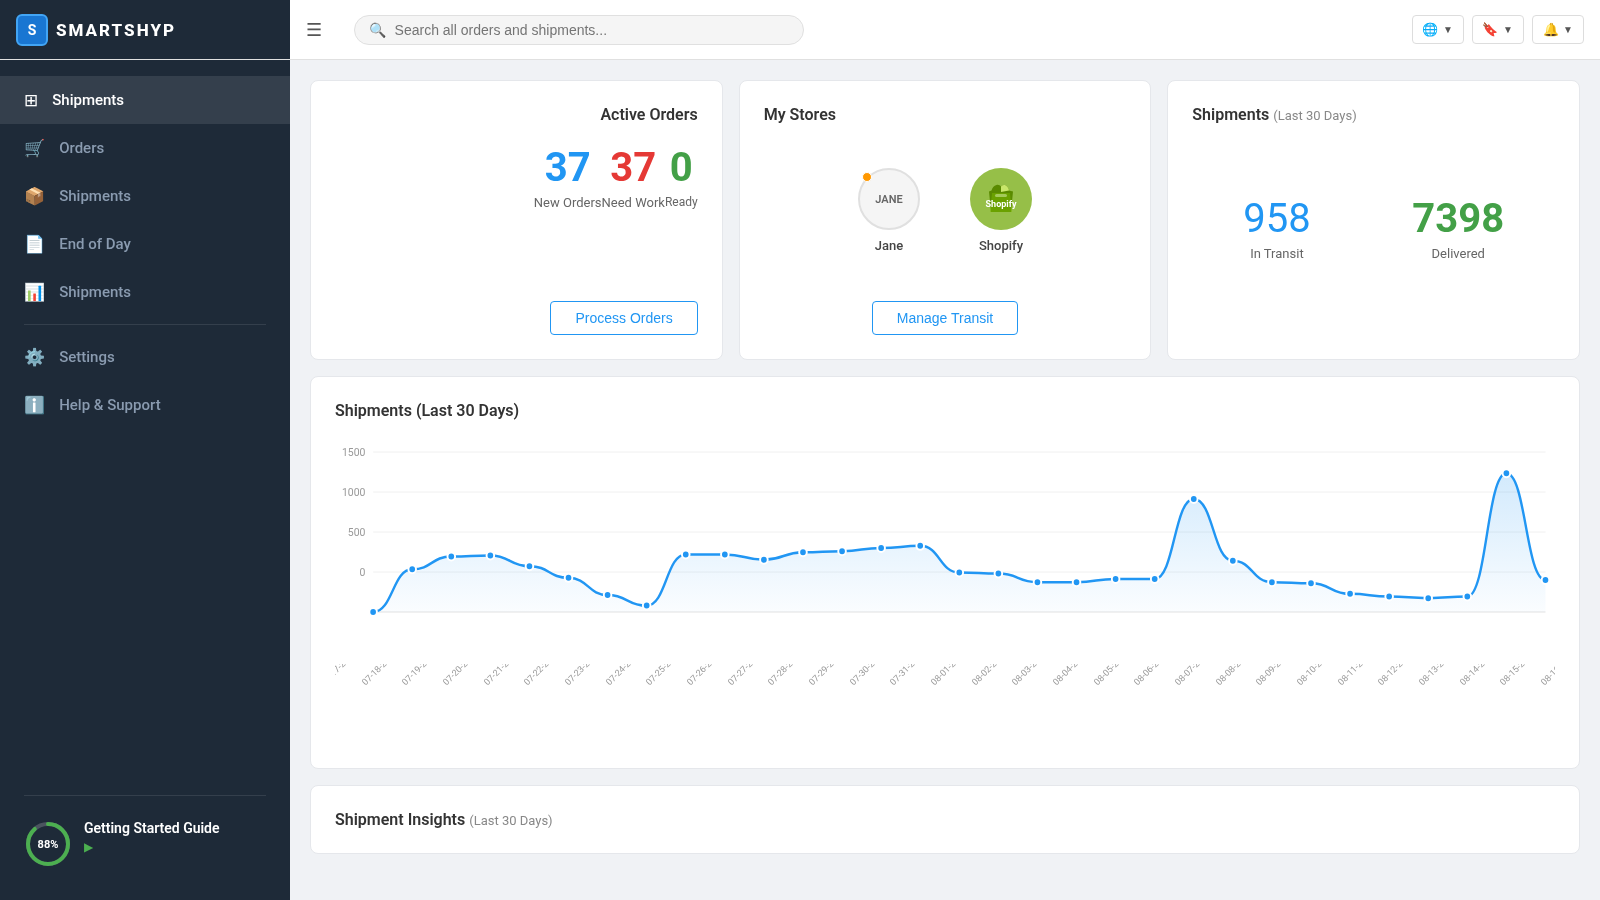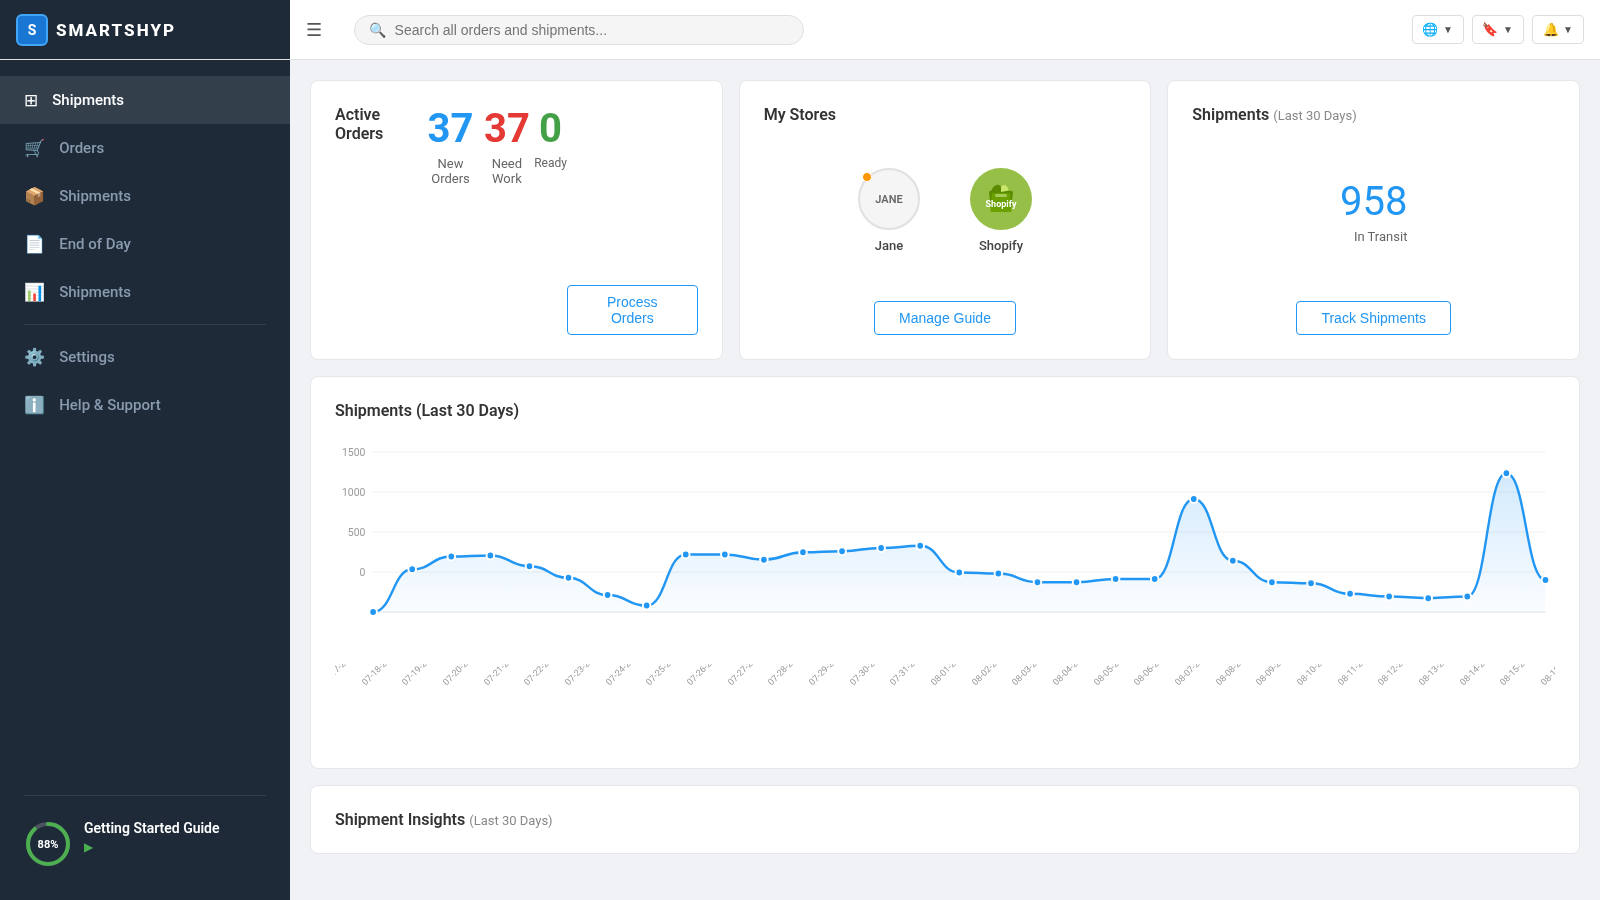--- a/index.html
+++ b/index.html
@@ -107,21 +107,21 @@
           <div style="color:#fff; font-size:14px; font-weight:600;">Getting Started Guide</div>
           <span style="color:#4caf50; font-size:12px;">▶</span>
         </div>
       </div>
     </div>
 
     <div style="flex:1; overflow-y:auto; padding:20px; display:flex; flex-direction:column; gap:16px; background:#f0f2f5;">
 
       <div style="display:flex; gap:16px;">
 
-        <div style="background:#fff; border-radius:8px; border:1px solid #e5e7eb; padding:24px; flex:1; display:flex; flex-direction:row;">
+        <div style="background:#fff; border-radius:8px; border:1px solid #e5e7eb; padding:24px; flex:1; display:flex; flex-direction:column;align-items:flex-end;">
           <div style="font-size:16px; font-weight:600; color:#333; margin-bottom:20px;">Active Orders</div>
           <div style="display:flex; justify-content:space-around; margin-bottom:24px;">
             <div style="text-align:center;">
               <div style="font-size:40px; font-weight:700; color:#2196f3;">37</div>
               <div style="font-size:13px; color:#666; margin-top:4px;">New Orders</div>
             </div>
             <div style="text-align:center;">
               <div style="font-size:40px; font-weight:700; color:#e53935;">37</div>
               <div style="font-size:13px; color:#666; margin-top:4px;">Need Work</div>
             </div>
@@ -154,36 +154,37 @@
                   <path d="M19 6.5 C19 6.5 20 5 22 5 C24 5 26.5 7 27 10.5 L19 12 Z" fill="#c8e66b"></path>
                   <rect x="13" y="14" width="12" height="3" rx="1.5" fill="#fff" opacity="0.7"></rect>
                   <path d="M10 13 L8 32 L30 32 L28 13 Z" fill="#7ab800" opacity="0.5"></path>
                   <text x="19" y="27" text-anchor="middle" fill="#fff" font-size="9" font-weight="bold">Shopify</text>
                 </svg>
               </div>
               <span style="font-size:13px; color:#444; font-weight:500;">Shopify</span>
             </div>
           </div>
           <div style="display:flex; justify-content:center;">
-            <button style="border:1px solid #2196f3; color:#2196f3; background:#fff; border-radius:4px; padding:8px 24px; font-size:14px; cursor:pointer;">Manage Guide</button>
+            <button style="border:1px solid #2196f3; color:#2196f3; background:#fff; border-radius:4px; padding:8px 24px; font-size:14px; cursor:pointer;">Manage Transit</button>
           </div>
         </div>
 
         <div style="background:#fff; border-radius:8px; border:1px solid #e5e7eb; padding:24px; flex:1; display:flex; flex-direction:column;">
           <div style="font-size:16px; font-weight:600; color:#333; margin-bottom:20px;">
             <span>Shipments</span> <span style="font-size:13px; font-weight:400; color:#888;">(Last 30 Days)</span>
           </div>
           <div style="display:flex; justify-content:space-around; margin-bottom:24px; flex:1; align-items:center;">
             <div style="text-align:center;">
               <div style="font-size:40px; font-weight:400; color:#2196f3;">958</div>
-              <div style="font-size:13px; color:#666; margin-top:4px;text-align:right;">In Transit</div>
-            </div>
-          </div>
-          <div style="display:flex; justify-content:center;">
-            <button style="border:1px solid #2196f3; color:#2196f3; background:#fff; border-radius:4px; padding:8px 24px; font-size:14px; cursor:pointer;">Track Shipments</button>
+              <div style="font-size:13px; color:#666; margin-top:4px;">In Transit</div>
+            </div>
+            <div style="text-align:center;">
+              <div style="font-size:40px; font-weight:700; color:#43a047;">7398</div>
+              <div style="font-size:13px; color:#666; margin-top:4px;">Delivered</div>
+            </div>
           </div>
         </div>
 
       </div>
 
       <div style="background:#fff; border-radius:8px; border:1px solid #e5e7eb; padding:24px;">
         <div style="font-size:16px; font-weight:600; color:#333; margin-bottom:12px;">Shipments (Last 30 Days)</div>
         <div style="position:relative; height:230px;">
           <svg id="chart-svg" width="100%" height="100%" viewBox="0 0 1280 230" preserveAspectRatio="none" style="overflow:visible;">
 

